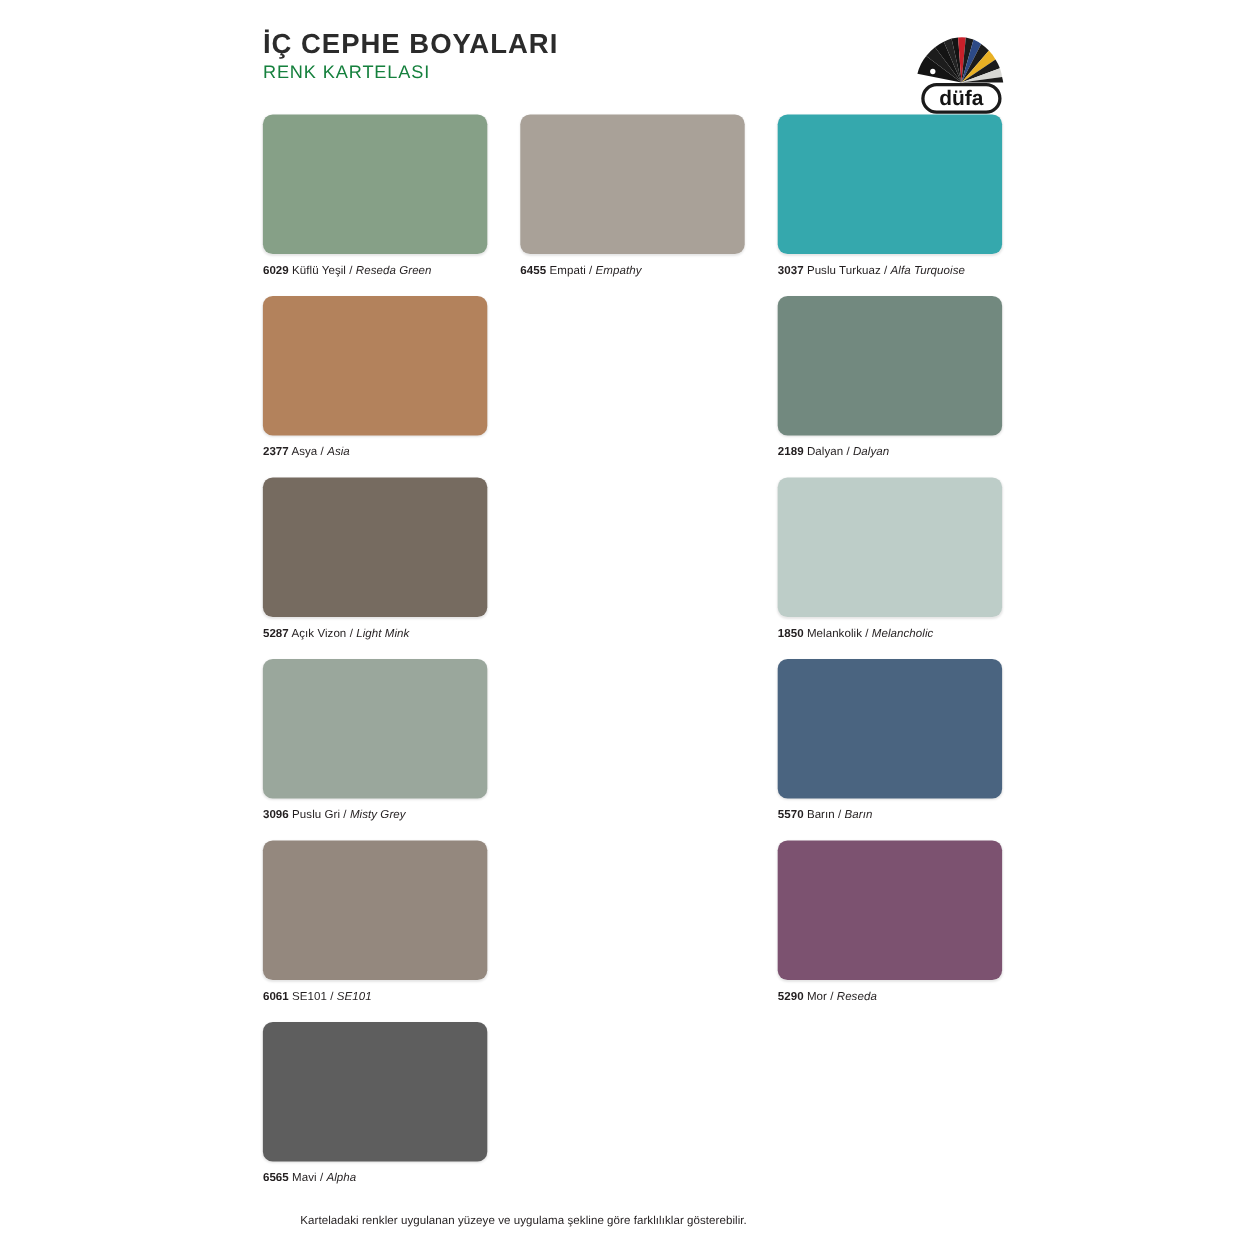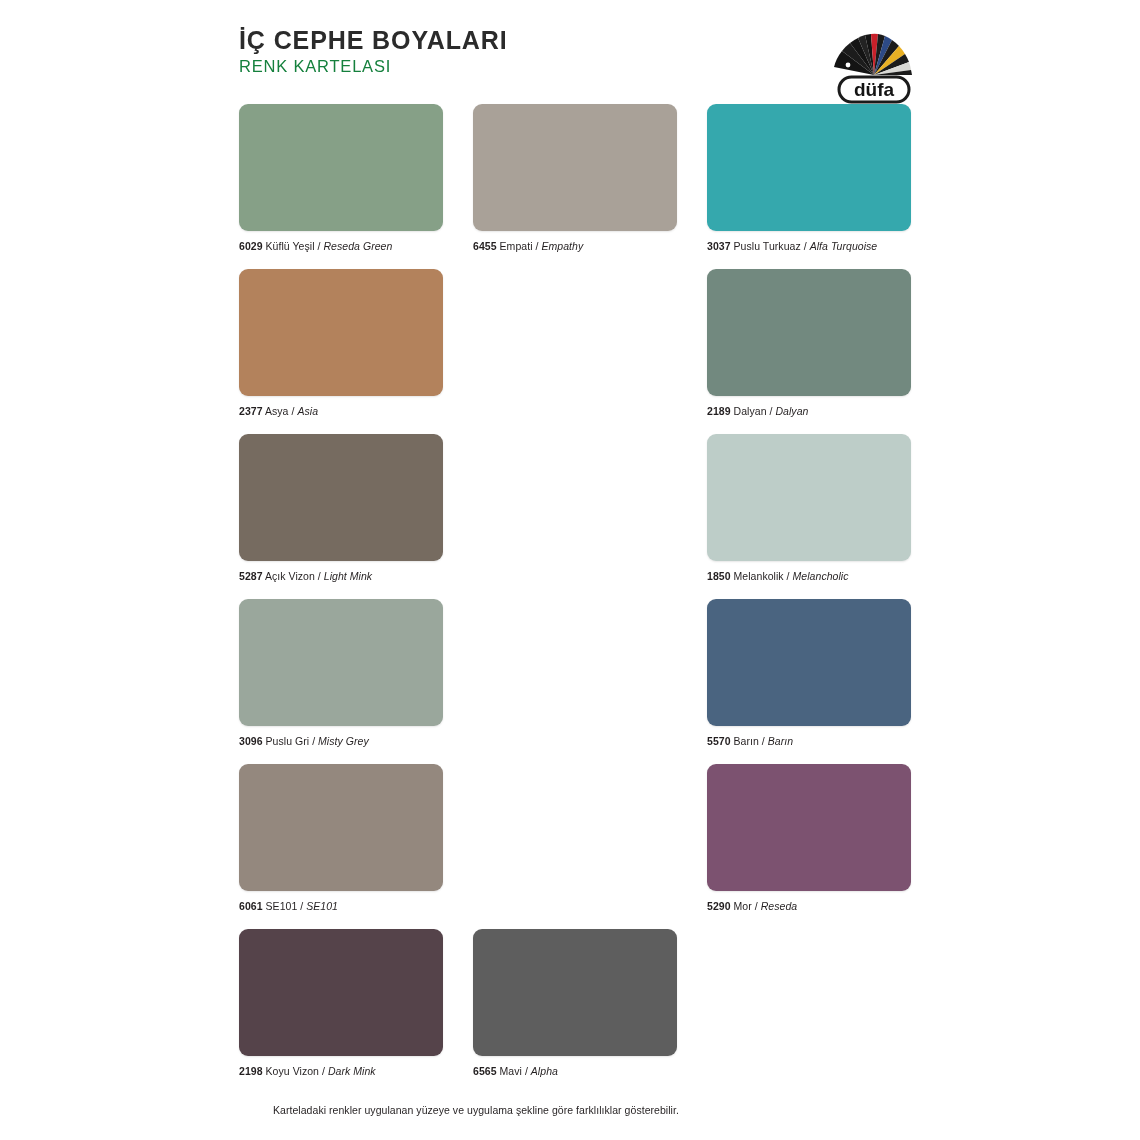--- a/index.html
+++ b/index.html
@@ -264,29 +264,20 @@
           <span class="code">5290</span>
           <span class="tr">Mor</span>
           <span class="sep">/</span>
           <span class="en">Reseda</span>
         </div>
       </div>
     </div>
 
     <div class="row">
       <div class="cell">
-        <div class="chip" style="background-color: rgb(85, 67, 74);"></div>
-        <div class="caption">
-          <span class="code">2198</span>
-          <span class="tr">Koyu Vizon</span>
-          <span class="sep">/</span>
-          <span class="en">Dark Mink</span>
-        </div>
-      </div>
-      <div class="cell">
         <div class="chip" style="background-color: rgb(94, 94, 94);"></div>
         <div class="caption">
           <span class="code">6565</span>
           <span class="tr">Mavi</span>
           <span class="sep">/</span>
           <span class="en">Alpha</span>
         </div>
       </div>
       <div class="cell empty">
         <div class="chip"></div>

